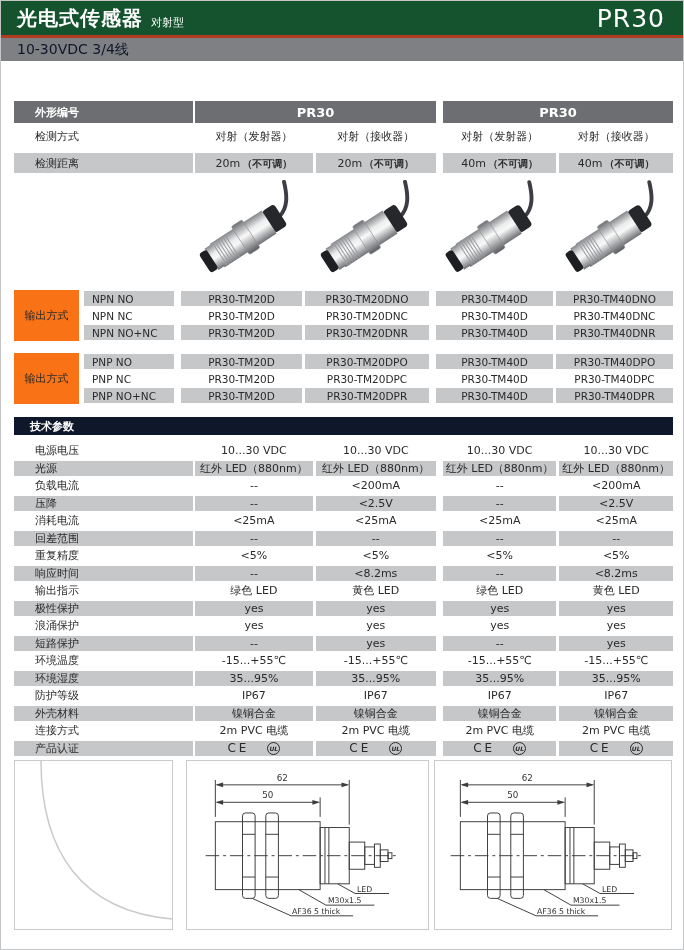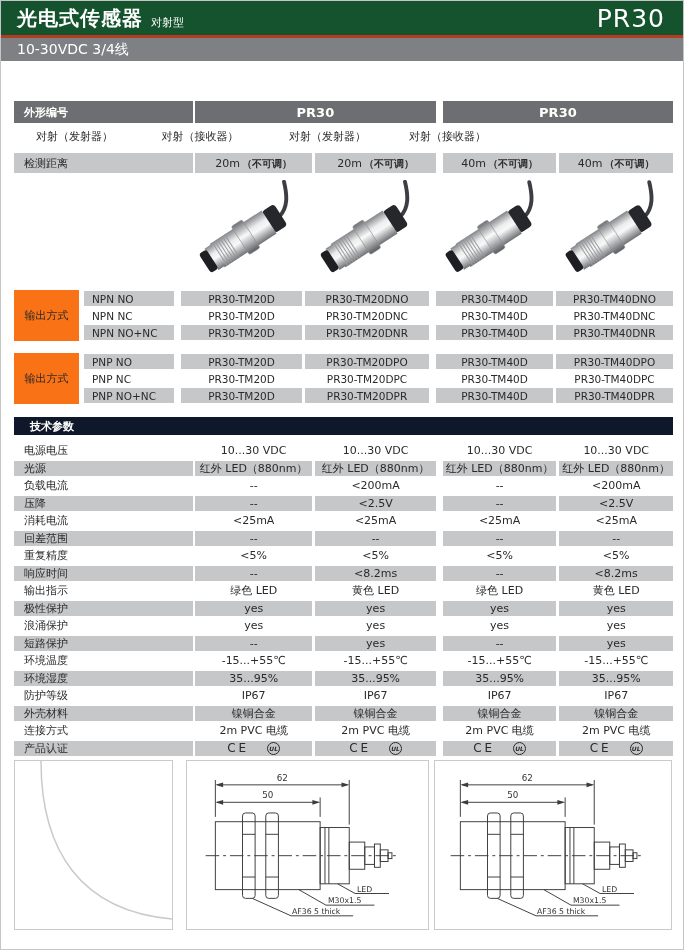--- a/index.html
+++ b/index.html
@@ -5,28 +5,28 @@
   * { margin:0; padding:0; box-sizing:border-box; }
   body { background:#e9e9e9; font-family:"DejaVu Sans","Liberation Sans",sans-serif; }
   .page { width:684px; height:950px; background:#fff; border:1px solid #c4c5c7; position:relative; overflow:hidden; color:#2a2a2a; }
 
   
   .topbar { height:34px; background:#14532d; display:flex; align-items:center; padding:0 18px 0 16px; }
   .title { color:#fff; font-size:20px; font-weight:bold; letter-spacing:1px; }
   .subtitle { color:#fff; font-size:11px; margin-left:8px; margin-top:8px; }
   .model { margin-left:auto; color:#fff; font-size:25px; letter-spacing:1px; }
   .redstrip { height:3px; background:#b23c20; }
-  .voltbar { height:23px; background:#7f8083; color:#ffffff; font-size:14px; display:flex; align-items:center; padding-left:16px; }
+  .voltbar { height:23px; background:#7f8083; color:#0f172a; font-size:14px; display:flex; align-items:center; padding-left:16px; }
 
   .content { padding:0 10px 0 13px; }
 
   
   .row { display:flex; }
   .cell { display:flex; align-items:center; justify-content:center; font-size:11px; }
-  .c-label { width:184px; margin-right:2px; justify-content:flex-start; padding-left:10px; }
+  .c-label { width:184px; margin-right:2px; justify-content:flex-start; padding-left:21px; }
   .c1 { width:121px; margin-right:3px; }
   .c2 { width:124px; margin-right:7px; }
   .c3 { width:117px; margin-right:3px; }
   .c4 { width:117px; }
   .dark  { background:#6d6e71; color:#fff; font-weight:bold; }
   .grayc { background:#c6c7c9; }
 
   .spec-head { margin-top:40px; height:22px; }
   .spec-head .group1 { width:248px; margin-right:7px; font-size:13px; }
   .spec-head .group2 { width:237px; font-size:13px; }
@@ -154,20 +154,21 @@
 
   <div class="content">
 
     <div class="row spec-head">
       <div class="cell c-label dark">外形编号</div>
       <div class="cell dark group1">PR30</div>
       <div class="cell dark group2">PR30</div>
     </div>
 
     <div class="row spec-mode">
+      <div class="cell c-label">检测方式</div>
       <div class="cell c1">对射（发射器）</div>
       <div class="cell c2">对射（接收器）</div>
       <div class="cell c3">对射（发射器）</div>
       <div class="cell c4">对射（接收器）</div>
     </div>
 
     <div class="row spec-range">
       <div class="cell c-label grayc">检测距离</div>
       <div class="cell c1 grayc">
           <span>20m</span>

